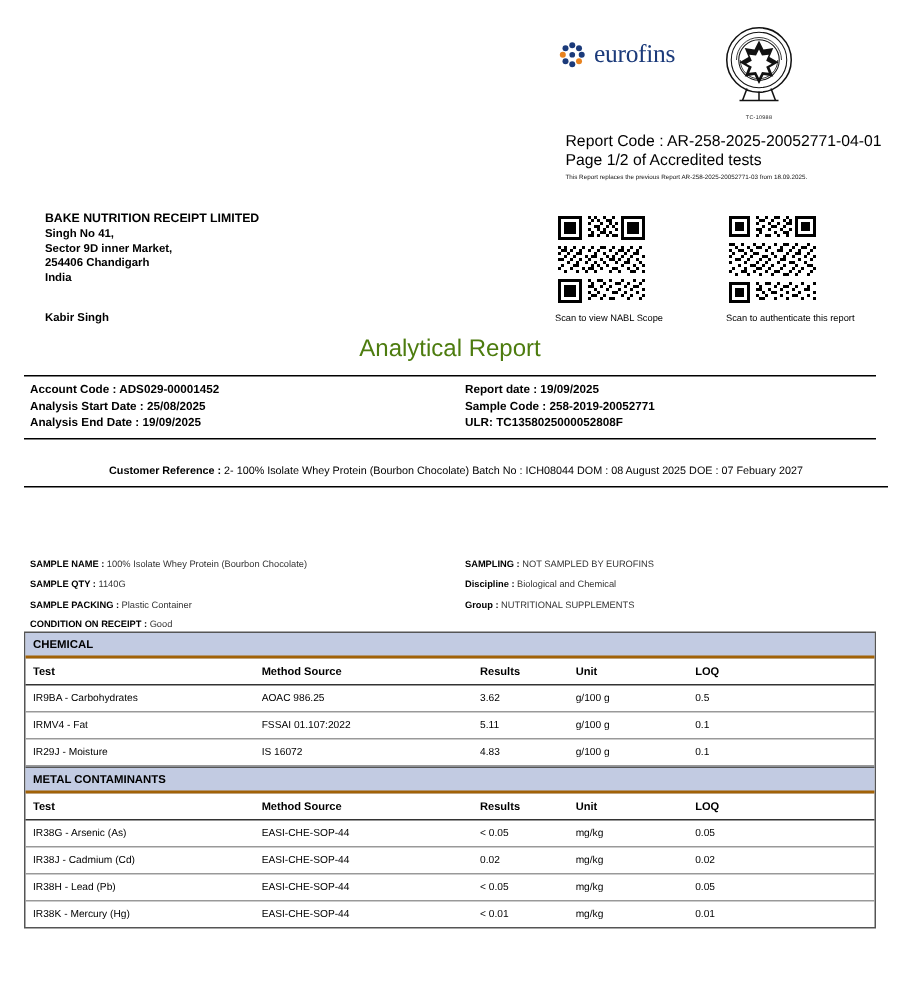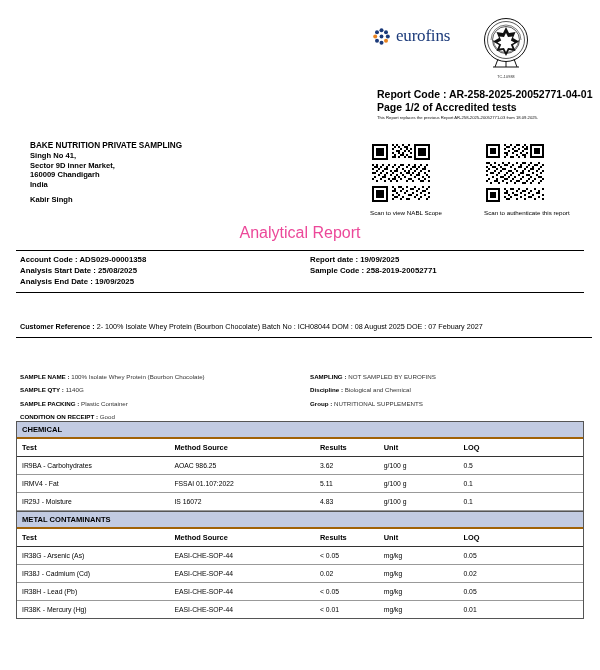--- a/index.html
+++ b/index.html
@@ -67,21 +67,21 @@
 
   
   .report-code-block {
     position: absolute;
     left: 377px;
     top: 88px;
     width: 215px;
   }
   .report-code-line {
     font-size: 10.5px;
-    font-weight: bold;
+    font-weight: normal;
     line-height: 13px;
     white-space: nowrap;
   }
   .report-replace-note {
     font-size: 4.2px;
     line-height: 6px;
     margin-top: 1px;
     color: #111;
   }
 
@@ -99,21 +99,21 @@
   }
   .customer-addr-line {
     font-size: 7.6px;
     font-weight: bold;
     line-height: 9.6px;
   }
   .customer-contact {
     font-size: 7.6px;
     font-weight: bold;
     line-height: 9.6px;
-    margin-top: 6px;
+    margin-top: 18px;
   }
 
   
   .qr-zone {
     position: absolute;
     left: 370px;
     top: 142px;
     display: flex;
     gap: 22px;
   }
@@ -131,21 +131,21 @@
   }
 
   
   .doc-title {
     position: absolute;
     left: 0;
     top: 224px;
     width: 600px;
     text-align: center;
     font-size: 16px;
-    color: #ec4899;
+    color: #4d7c0f;
     font-family: "Liberation Sans", sans-serif;
   }
 
   
   .info-box {
     position: absolute;
     left: 16px;
     top: 250px;
     width: 568px;
     border-top: 1px solid #000;
@@ -159,24 +159,25 @@
     font-size: 7.8px;
     font-weight: bold;
     line-height: 11.2px;
     white-space: nowrap;
   }
 
   
   .custref-box {
     position: absolute;
     left: 16px;
-    top: 320px;
+    top: 307px;
     width: 568px;
     border-bottom: 1px solid #000;
     padding: 2px 4px 4px 4px;
+    text-align: center;
   }
   .custref-text {
     font-size: 7.2px;
     line-height: 10.5px;
   }
   .custref-text b { font-weight: bold; }
 
   
   .sample-zone {
     position: absolute;
@@ -284,24 +285,24 @@
     </div>
   </div>
 
   <div class="report-code-block">
     <div class="report-code-line">Report Code : AR-258-2025-20052771-04-01</div>
     <div class="report-code-line">Page 1/2 of Accredited tests</div>
     <div class="report-replace-note">This Report replaces the previous Report AR-258-2025-20052771-03 from 18.09.2025.</div>
   </div>
 
   <div class="customer-block">
-    <div class="customer-name">BAKE NUTRITION PRIVATE SAMPLING</div>
+    <div class="customer-name">BAKE NUTRITION RECEIPT LIMITED</div>
     <div class="customer-addr-line">Singh No 41,</div>
     <div class="customer-addr-line">Sector 9D inner Market,</div>
-    <div class="customer-addr-line">160009 Chandigarh</div>
+    <div class="customer-addr-line">254406 Chandigarh</div>
     <div class="customer-addr-line">India</div>
     <div class="customer-contact">Kabir Singh</div>
   </div>
 
   <div class="qr-zone">
     <div class="qr-item">
       <div class="qr-box">
         <svg width="62" height="62" viewBox="0 0 62 62" shape-rendering="crispEdges">
           <rect width="62" height="62" fill="#fff"></rect>
           <g fill="#000">
@@ -617,27 +618,28 @@
         </svg>
       </div>
       <div class="qr-caption">Scan to authenticate this report</div>
     </div>
   </div>
 
   <div class="doc-title">Analytical Report</div>
 
   <div class="info-box">
     <div class="info-col-left">
-      <div class="info-line">Account Code : ADS029-00001358</div>
+      <div class="info-line">Account Code : ADS029-00001452</div>
       <div class="info-line">Analysis Start Date : 25/08/2025</div>
       <div class="info-line">Analysis End Date : 19/09/2025</div>
     </div>
     <div class="info-col-right">
       <div class="info-line">Report date : 19/09/2025</div>
       <div class="info-line">Sample Code : 258-2019-20052771</div>
+      <div class="info-line">ULR: TC1358025000052808F</div>
     </div>
   </div>
 
   <div class="custref-box">
     <div class="custref-text">
       <b>Customer Reference : </b><span>2- 100% Isolate Whey Protein (Bourbon Chocolate) Batch No : ICH08044 DOM : 08 August 2025 DOE : 07 Febuary 2027</span>
     </div>
   </div>
 
   <div class="sample-zone">

